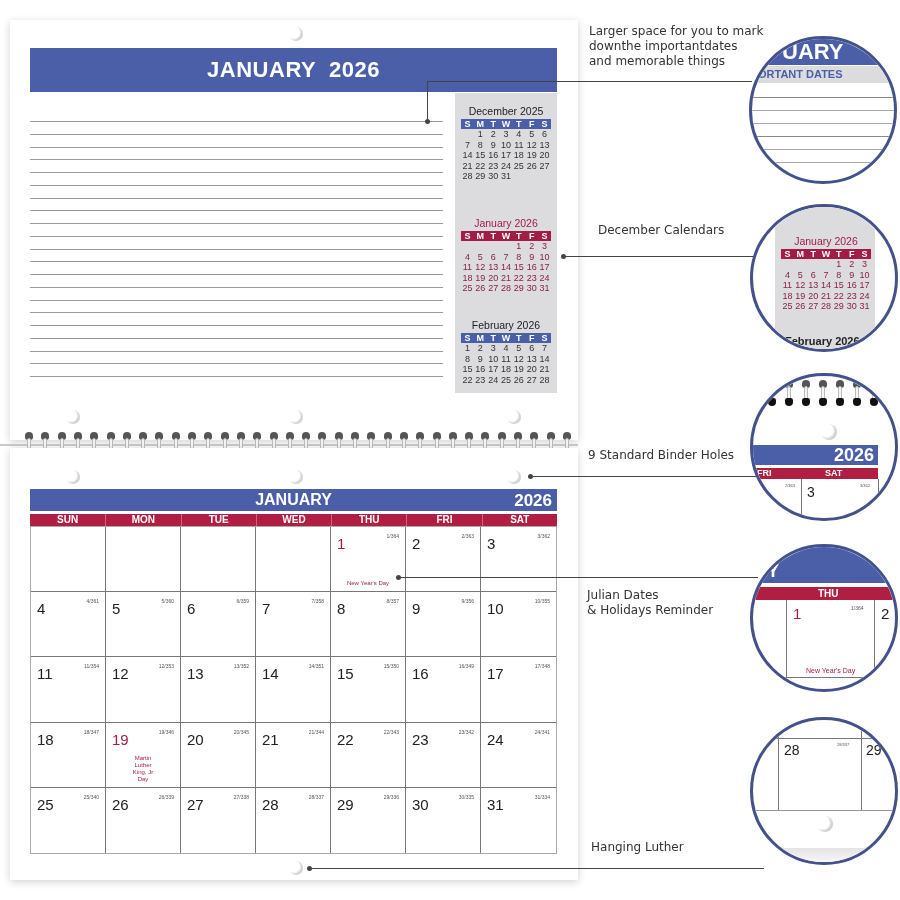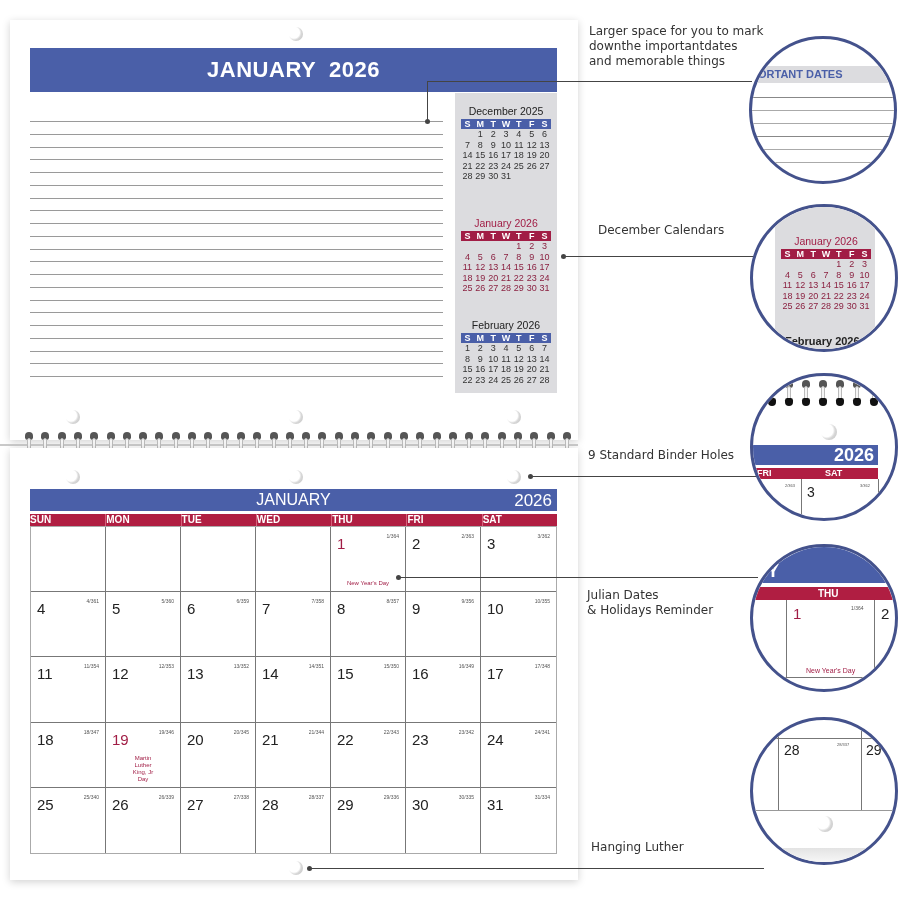--- a/index.html
+++ b/index.html
@@ -51,29 +51,29 @@
   .spiral { position: absolute; left: 0; top: 428px; width: 578px; height: 34px; }
   .spiral .wire-line { position: absolute; left: 0; top: 16px; width: 578px; height: 2px; background: #c9c9c9; }
   .coil { position: absolute; top: 4px; width: 10px; height: 26px; }
   .coil .top { position: absolute; left: 1px; top: 0; width: 8px; height: 8px; border-radius: 50% 50% 30% 30%; background: #555; }
   .coil .wire { position: absolute; left: 3px; top: 6px; width: 4px; height: 14px; border: 1px solid #bbb; border-radius: 2px; background: #f5f5f5; }
   .coil .bot { position: absolute; left: 1px; top: 18px; width: 8px; height: 8px; border-radius: 30% 30% 50% 50%; background: #111; }
 
   
   .big-header {
     position: absolute; left: 20px; top: 41px; width: 527px; height: 22px;
-    background: #4a5fa8; color: #fff; font-weight: normal; font-size: 16px;
+    background: #4a5fa8; color: #fff; font-weight: bold; font-size: 16px;
   }
   .big-header .m { position: absolute; left: 0; width: 100%; text-align: center; top: 2px; }
   .big-header .y { position: absolute; right: 5px; top: 2px; font-size: 17px; }
   .dow-row {
     position: absolute; left: 20px; top: 66px; width: 527px; height: 12px;
     background: #b01e42; display: grid; grid-template-columns: repeat(7, 1fr);
   }
-  .dow-row div { color: #fff; font-size: 10px; font-weight: bold; text-align: left; line-height: 12px; border-left: 1px solid #d5607a; }
+  .dow-row div { color: #fff; font-size: 10px; font-weight: bold; text-align: center; line-height: 12px; border-left: 1px solid #d5607a; }
   .dow-row div:first-child { border-left: none; }
   .grid {
     position: absolute; left: 20px; top: 78px; width: 527px; height: 328px;
     display: grid; grid-template-columns: repeat(7, 1fr); grid-template-rows: repeat(5, 1fr);
     border: 1px solid #aaa;
   }
   .cell { position: relative; border-right: 1px solid #777; border-bottom: 1px solid #777; background: #fff; }
   .cell:nth-child(7n) { border-right: none; }
   .cell:nth-last-child(-n+7) { border-bottom: none; }
   .cell .num { position: absolute; left: 6px; top: 8px; font-size: 15px; color: #222; }
@@ -619,20 +619,23 @@
 <div class="callout-label" style="left:589px;top:24px;white-space:pre;">Larger space for you to mark
 downthe importantdates
 and memorable things</div>
 <div class="callout-label" style="left:598px;top:223px;">December Calendars</div>
 <div class="callout-label" style="left:588px;top:448px;">9 Standard Binder Holes</div>
 <div class="callout-label" style="left:587px;top:588px;white-space:pre;">Julian Dates
 &amp; Holidays Reminder</div>
 <div class="callout-label" style="left:591px;top:840px;">Hanging Luther</div>
 
 <div class="zoom-circle" style="left:749px;top:36px;">
+  <div class="inner" style="left:0;top:0;width:148px;height:26px;background:#4a5fa8;color:#fff;font-weight:bold;font-size:22px;">
+    <span style="position:absolute;left:30px;top:0;">UARY</span>
+  </div>
   <div class="inner" style="left:0;top:27px;width:148px;height:17px;background:#dcdcdf;color:#4a5fa8;font-weight:bold;font-size:11px;">
     <span style="position:absolute;left:6px;top:2px;">ORTANT DATES</span>
   </div>
   <div class="inner" style="left:0;top:58px;width:148px;height:1px;background:#888;"></div>
   <div class="inner" style="left:0;top:71px;width:148px;height:1px;background:#aaa;"></div>
   <div class="inner" style="left:0;top:84px;width:148px;height:1px;background:#aaa;"></div>
   <div class="inner" style="left:0;top:97px;width:148px;height:1px;background:#888;"></div>
   <div class="inner" style="left:0;top:110px;width:148px;height:1px;background:#aaa;"></div>
   <div class="inner" style="left:0;top:123px;width:148px;height:1px;background:#aaa;"></div>
 </div>

